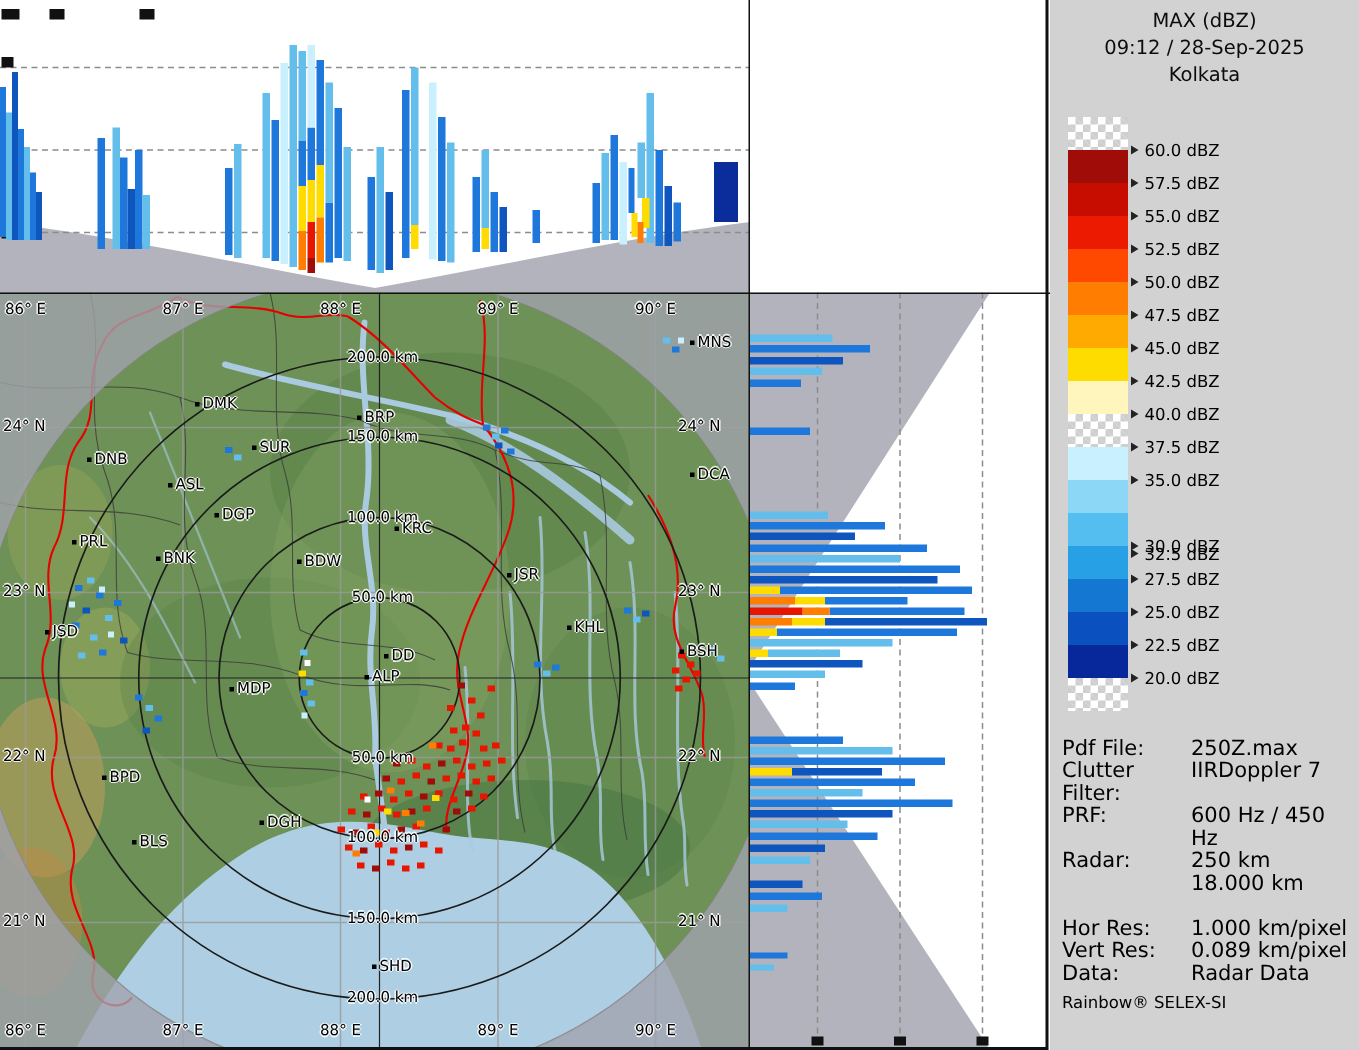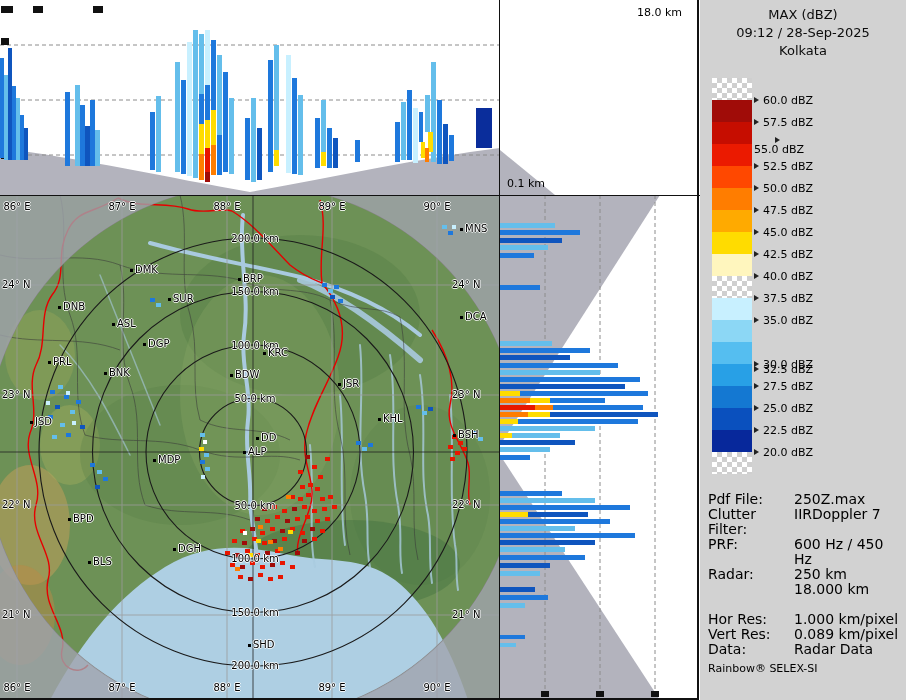--- a/index.html
+++ b/index.html
@@ -139,27 +139,20 @@
             <rect x="205" y="148" width="5" height="24"></rect>
           </g>
         <g fill="#A00C08">
             <rect x="205" y="172" width="5" height="10"></rect>
           </g>
         <rect x="476" y="108" width="16" height="40" fill="#0A2D9B"></rect>
       </g>
     </svg>
   </div>
 
-  <div id="corner-panel" class="panel">
-    <svg width="200" height="195" viewBox="0 0 200 195">
-      <polygon points="0,150 0,195 55,195" fill="#b3b3bd"></polygon>
-    </svg>
-    <span class="axis-label" style="left:137px;top:6px;">18.0 km</span>
-    <span class="axis-label" style="left:7px;top:177px;">0.1 km</span>
-  </div>
 
   <div id="side-panel" class="panel">
     <svg width="200" height="505" viewBox="0 0 200 505">
       <rect x="0" y="0" width="200" height="505" fill="#ffffff"></rect>
       <polygon points="0,0 160,0 0,250" fill="#b3b3bd"></polygon>
       <polygon points="0,505 160,505 0,260" fill="#b3b3bd"></polygon>
       <g stroke="#8c8c8c" stroke-width="1" stroke-dasharray="4,3">
         <line x1="45" y1="0" x2="45" y2="505"></line>
         <line x1="100" y1="0" x2="100" y2="505"></line>
         <line x1="155" y1="0" x2="155" y2="505"></line>
@@ -484,21 +477,21 @@
         <span class="city" style="left: 130px; top: 69px;">DMK</span>
         <span class="city" style="left: 238px; top: 78px;">BRP</span>
         <span class="city" style="left: 168px; top: 98px;">SUR</span>
         <span class="city" style="left: 58px; top: 106px;">DNB</span>
         <span class="city" style="left: 460px; top: 116px;">DCA</span>
         <span class="city" style="left: 112px; top: 123px;">ASL</span>
         <span class="city" style="left: 143px; top: 143px;">DGP</span>
         <span class="city" style="left: 263px; top: 152px;">KRC</span>
         <span class="city" style="left: 48px; top: 161px;">PRL</span>
         <span class="city" style="left: 104px; top: 172px;">BNK</span>
-        <span class="city" style="left: 198px; top: 174px; margin-left: 32px;">BDW</span>
+        <span class="city" style="left: 198px; top: 174px;">BDW</span>
         <span class="city" style="left: 338px; top: 183px;">JSR</span>
         <span class="city" style="left: 378px; top: 218px;">KHL</span>
         <span class="city" style="left: 30px; top: 221px;">JSD</span>
         <span class="city" style="left: 453px; top: 234px;">BSH</span>
         <span class="city" style="left: 256px; top: 237px;">DD</span>
         <span class="city" style="left: 243px; top: 251px;">ALP</span>
         <span class="city" style="left: 153px; top: 259px;">MDP</span>
         <span class="city" style="left: 68px; top: 318px;">BPD</span>
         <span class="city" style="left: 173px; top: 348px;">DGH</span>
         <span class="city" style="left: 88px; top: 361px;">BLS</span>
@@ -534,21 +527,21 @@
       </div>
     <div id="scale-labels">
         <div class="slabel" style="top: 15px;">
           <i class="arrow"></i>
           <span>60.0 dBZ</span>
         </div>
         <div class="slabel" style="top: 37px;">
           <i class="arrow"></i>
           <span>57.5 dBZ</span>
         </div>
-        <div class="slabel" style="top: 59px; flex-direction: column;">
+        <div class="slabel" style="top: 59px;">
           <i class="arrow"></i>
           <span>55.0 dBZ</span>
         </div>
         <div class="slabel" style="top: 81px;">
           <i class="arrow"></i>
           <span>52.5 dBZ</span>
         </div>
         <div class="slabel" style="top: 103px;">
           <i class="arrow"></i>
           <span>50.0 dBZ</span>

